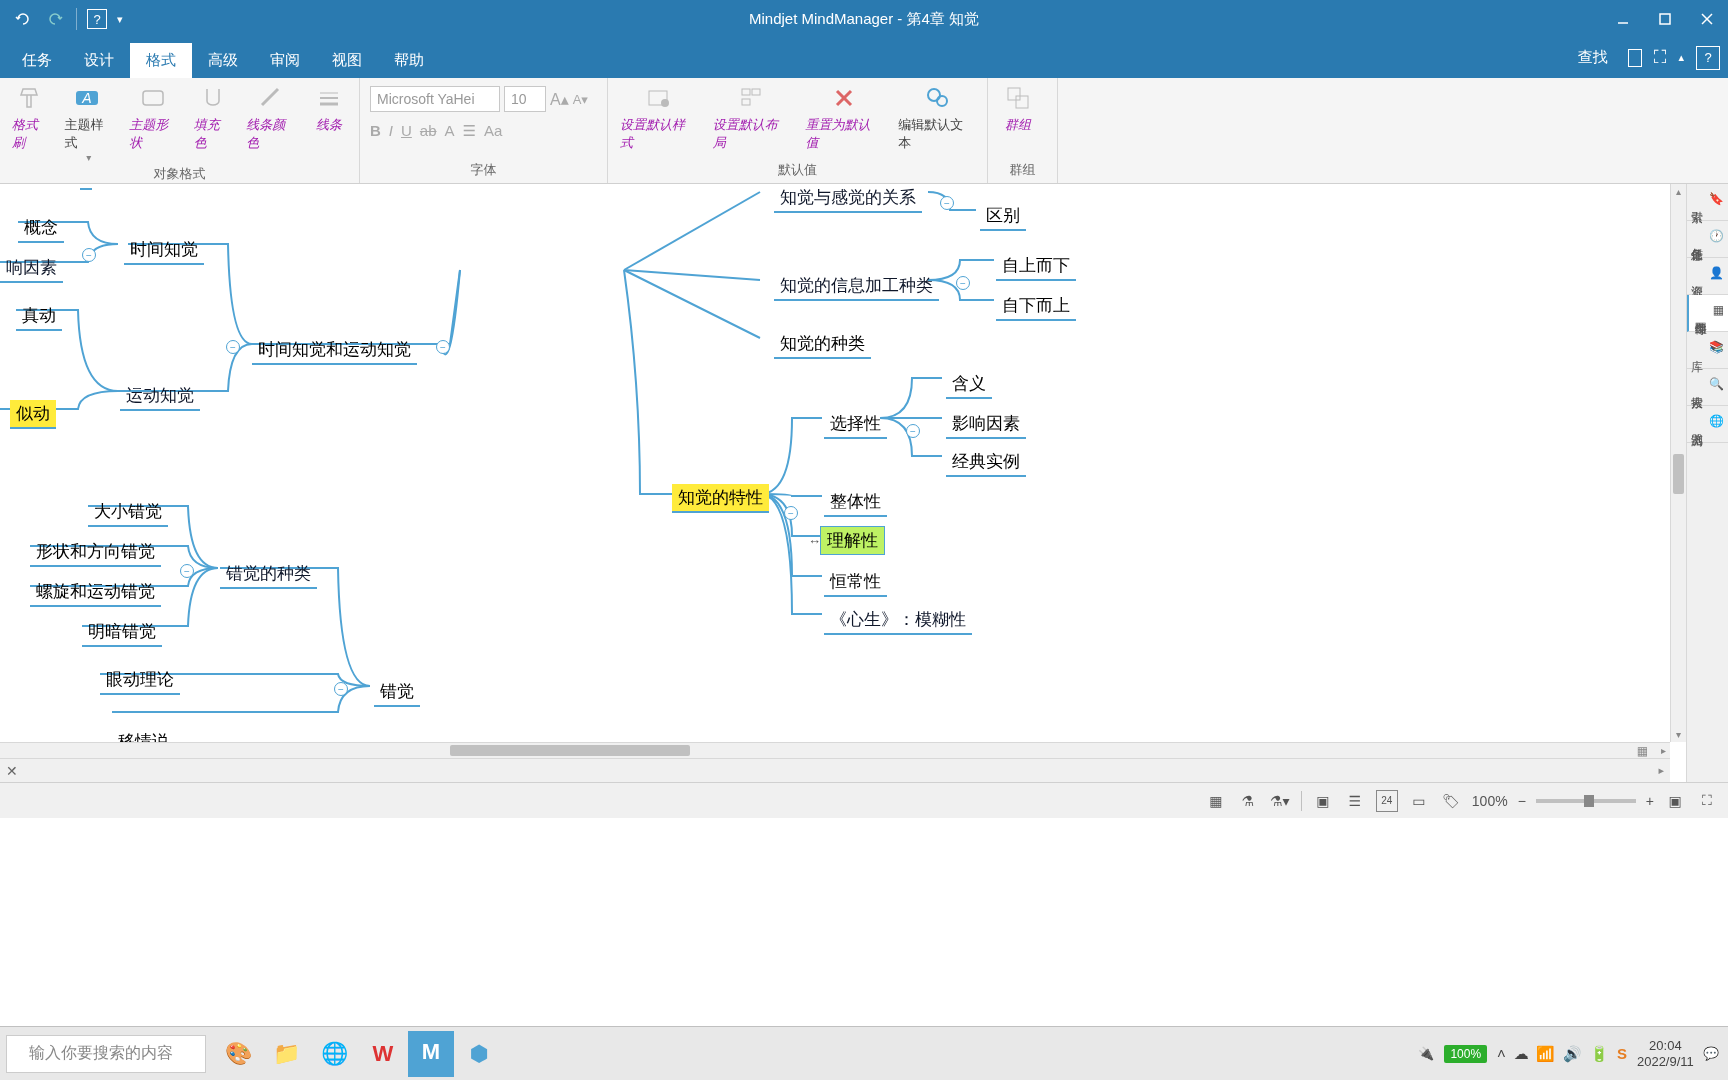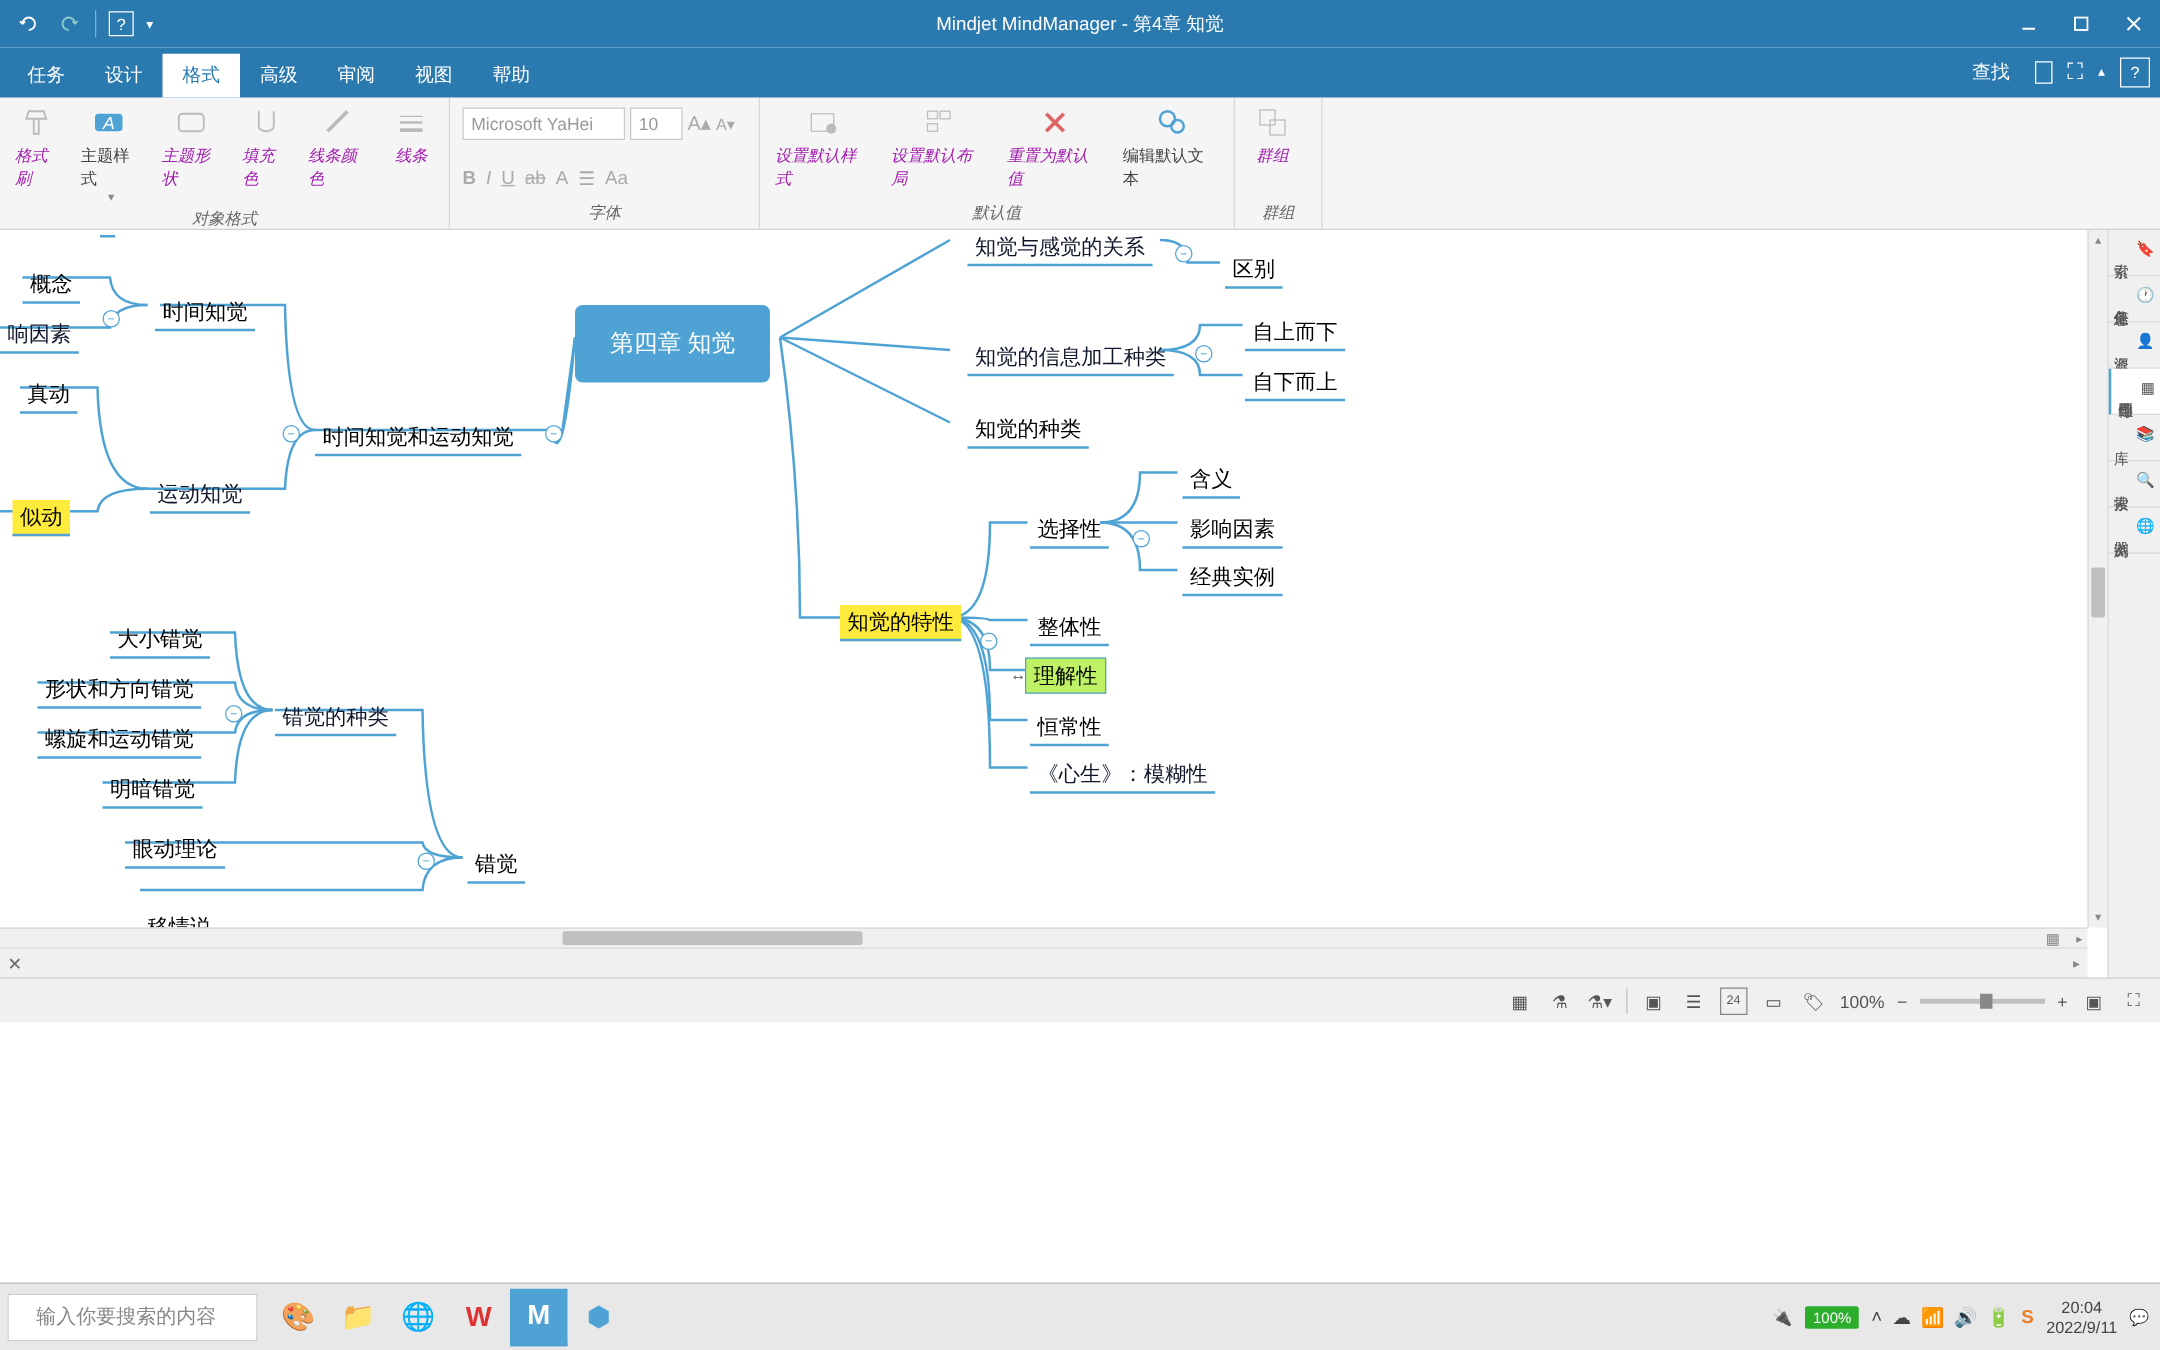--- a/index.html
+++ b/index.html
@@ -15,21 +15,21 @@
 .mtab.active { background:#fff; color:#2a7ab0; }
 .mb-right { position:absolute; right:8px; top:6px; display:flex; align-items:center; gap:12px; color:#fff; }
 .mb-find { font-size:15px; padding:4px 8px; }
 .mb-icon { width:24px; height:24px; border:1px solid #fff; display:flex; align-items:center; justify-content:center; font-size:13px; }
 .ribbon { height:106px; background:#f5f5f5; border-bottom:1px solid #d0d0d0; display:flex; }
 .rgroup { border-right:1px solid #d8d8d8; display:flex; flex-direction:column; justify-content:space-between; padding:4px 6px 2px; }
 .rgroup-items { display:flex; gap:4px; flex:1; align-items:flex-start; }
 .ritem { display:flex; flex-direction:column; align-items:center; justify-content:flex-start; padding:2px 6px; font-size:13px; color:#444; cursor:pointer; min-width:48px; }
 .ritem.dim { color:#a21caf;font-style:italic; }
 .ritem .ri-icon { width:32px; height:28px; margin-bottom:4px; display:flex; align-items:center; justify-content:center; }
-.rgroup-label { text-align:center; font-size:13px; color:#666; padding-bottom:2px;font-style:italic; }
+.rgroup-label { text-align:center; font-size:13px; color:#666; padding-bottom:2px; }
 .font-box { border:1px solid #c8c8c8; background:#fff; padding:2px 6px; font-size:14px; color:#999; height:26px; display:flex; align-items:center; }
 .font-row { display:flex; gap:4px; align-items:center; }
 .font-btns { display:flex; gap:8px; padding:4px 0; color:#aaa; font-size:15px; }
 .canvas-area { position:absolute; top:184px; left:0; right:58px; bottom:338px; background:#fff; overflow:hidden; }
 .canvas { position:absolute; inset:0; }
 .node { position:absolute; font-size:17px; padding:2px 6px; white-space:nowrap; }
 .node.central { background:#4fa3d4; color:#fff; padding:18px 28px; border-radius:6px; font-size:19px; }
 .node.red { color:#0f172a; }
 .node.hl { background:#ffeb3b; }
 .node.sel { border:1px solid #4fa3d4; background:#bef264; }
@@ -172,21 +172,21 @@
               <line x1="4" y1="13" x2="22" y2="13" stroke="#bbb" stroke-width="2"></line>
               <line x1="4" y1="19" x2="22" y2="19" stroke="#bbb" stroke-width="3"></line>
             </svg>
           </div>
           <span>线条</span>
         </div>
     </div>
     <div class="rgroup-label">对象格式</div>
   </div>
   <div class="rgroup" style="width:248px">
-    <div style="display:flex;flex-direction:column;gap:18px;padding:4px">
+    <div style="display:flex;flex-direction:column;gap:6px;padding:4px">
       <div class="font-row">
         <div class="font-box" style="width:130px">Microsoft YaHei</div>
         <div class="font-box" style="width:42px">10</div>
         <span style="color:#aaa;font-size:16px">A▴</span>
         <span style="color:#aaa;font-size:13px">A▾</span>
       </div>
       <div class="font-btns">
         <span style="font-weight:bold">B</span>
         <span style="font-style:italic">I</span>
         <span style="text-decoration:underline">U</span>
@@ -297,21 +297,20 @@
       <path d="M760 310 Q792 310 792 392 L822 392"></path>
       <path d="M760 310 Q792 310 792 430 L822 430"></path>
 
       <path d="M880 234 Q912 234 912 194 L942 194"></path>
       <path d="M880 234 Q912 234 912 234 L942 234"></path>
       <path d="M880 234 Q912 234 912 272 L942 272"></path>
     </g>
   </svg>
   <div class="canvas">
 
-    <div class="node central" style="left:460px;top:60px">第四章 知觉</div>
 
     <div class="node ul" style="left:80px;top:0px;border-bottom-color:#4fa3d4"></div>
     <div class="node ul" style="left:18px;top:30px">概念</div>
     <div class="node ul" style="left:124px;top:52px">时间知觉</div>
     <div class="node ul red" style="left:0px;top:70px">响因素</div>
     <div class="node ul" style="left:16px;top:118px">真动</div>
     <div class="node ul red" style="left:120px;top:198px">运动知觉</div>
     <div class="node hl ul" style="left:10px;top:216px">似动</div>
     <div class="node ul" style="left:252px;top:152px">时间知觉和运动知觉</div>
     <div class="node ul" style="left:88px;top:314px">大小错觉</div>

